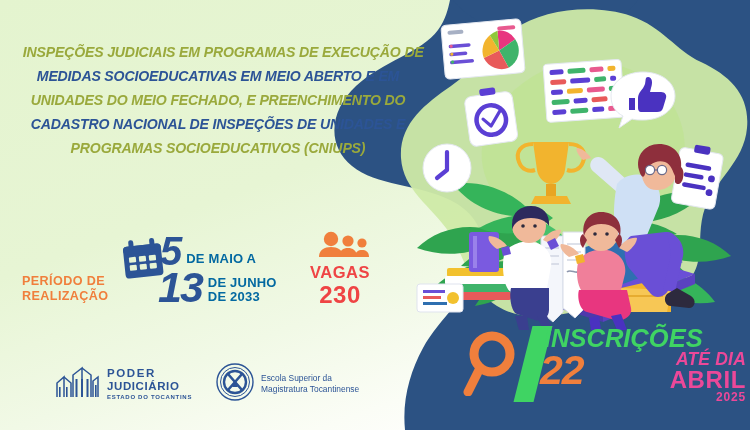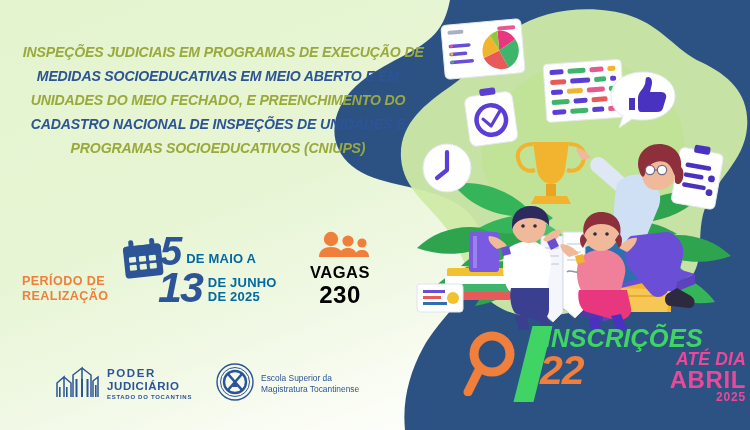--- a/index.html
+++ b/index.html
@@ -56,21 +56,21 @@
     color:#0369a1;font-weight:bold;font-size:13px;line-height:14px;
     letter-spacing:.2px;margin-left:6px;padding-bottom:3px;
   }
   .date-words .w2{display:block;}
 
   
   .vagas-icon{position:absolute;left:309px;top:231px;width:62px;height:26px;}
   .vagas-icon svg{display:block;}
   .vagas-text{
     position:absolute;left:300px;top:263px;width:80px;text-align:center;
-    color:#000000;font-weight:bold;
+    color:#ef4444;font-weight:bold;
   }
   .vagas-word{font-size:16.5px;line-height:19px;letter-spacing:.5px;}
   .vagas-num{font-size:24px;line-height:26px;letter-spacing:.5px;}
 
   
   .logos{position:absolute;left:55px;top:363px;display:flex;align-items:center;gap:24px;}
   .logo-pj{display:flex;align-items:center;gap:7px;}
   .pj-text{line-height:1;}
   .pj-l1{display:block;color:#2c5496;font-weight:bold;font-size:11.5px;letter-spacing:1.6px;}
   .pj-l2{display:block;color:#2c5496;font-weight:bold;font-size:11.5px;letter-spacing:.6px;margin-top:1px;}
@@ -384,21 +384,21 @@
 
   <div class="date-block">
     <div class="date-row">
       <span class="big-num">5</span>
       <span class="date-words">DE MAIO A</span>
     </div>
     <div class="date-row second">
       <span class="big-num n13">13</span>
       <span class="date-words">
         <span class="w1">DE JUNHO</span>
-        <span class="w2">DE 2025</span>
+        <span class="w2">DE 2033</span>
       </span>
     </div>
   </div>
 
   <div class="vagas-icon">
     <svg width="62" height="26" viewBox="0 0 62 26" xmlns="http://www.w3.org/2000/svg">
       <circle cx="22" cy="8" r="7.2" fill="#f07f3c"></circle>
       <path d="M10,26 C10,19 15,16 22,16 C29,16 34,19 34,26 Z" fill="#f07f3c"></path>
       <circle cx="39" cy="10" r="5.6" fill="#f07f3c"></circle>
       <path d="M30,26 C30,20 34,17 39,17 C44,17 48,20 48,26 Z" fill="#f07f3c"></path>

